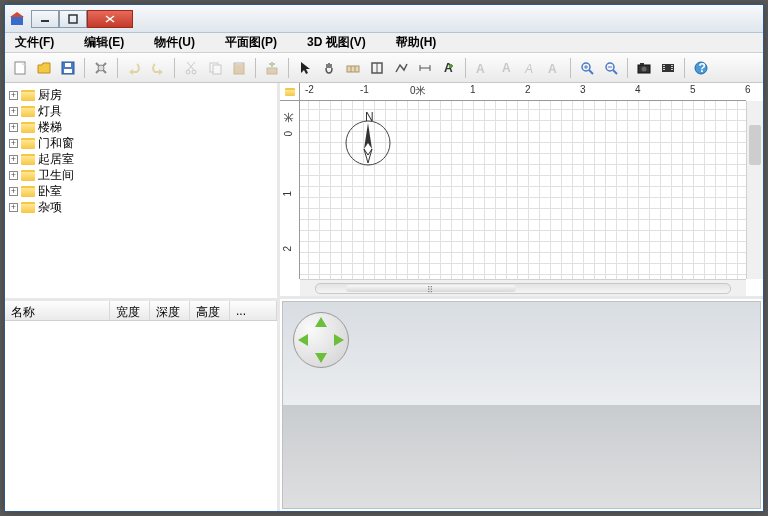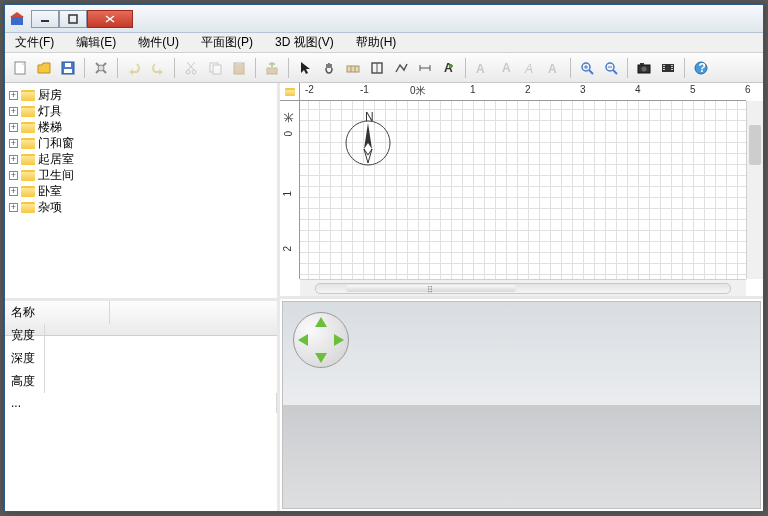--- a/index.html
+++ b/index.html
@@ -4,34 +4,34 @@
 <style>
 * { margin: 0; padding: 0; box-sizing: border-box; font-family: "Microsoft YaHei", Tahoma, sans-serif; font-size: 12px; }
 body { background: #5a5a5a; width: 768px; height: 516px; overflow: hidden; }
 .window { width: 760px; height: 508px; margin: 4px; background: #fff; border: 1px solid #2c5a8a; display: flex; flex-direction: column; box-shadow: 0 0 8px rgba(0,0,0,0.3); }
 .titlebar { height: 28px; background: linear-gradient(to bottom, #f8f9fb, #dfe6ed); display: flex; align-items: center; padding: 0 4px; border-bottom: 1px solid #b5c5d5; }
 .titlebar .app-icon { width: 16px; height: 16px; margin-right: 6px; }
 .titlebar .title { flex: 1; color: #333; }
 .win-btns { display: flex; gap: 0; }
 .win-btn { width: 28px; height: 18px; border: 1px solid #8a9aaa; background: linear-gradient(to bottom,#f5f8fb,#dde5ed); display: flex; align-items: center; justify-content: center; cursor: pointer; }
 .win-btn.close { width: 46px; background: linear-gradient(to bottom,#e86a5a,#c33a2a); border-color:#a02a1a; color:#fff; }
-.menubar { height: 20px; background: #f0f0f0; display: flex; align-items: center; padding: 0 4px; gap: 10px; border-bottom: 1px solid #d0d0d0; }
+.menubar { height: 20px; background: #f0f0f0; display: flex; align-items: center; padding: 0 4px; gap: 18px; border-bottom: 1px solid #d0d0d0; font-weight: bold; }
 .menu-item { padding: 2px 6px; cursor: pointer; }
 .toolbar { height: 30px; background: linear-gradient(to bottom,#fdfdfd,#eaeaea); border-bottom: 1px solid #c8c8c8; display: flex; align-items: center; padding: 0 4px; gap: 2px; }
 .tb-btn { width: 22px; height: 22px; display: flex; align-items: center; justify-content: center; border: 1px solid transparent; border-radius: 2px; cursor: pointer; color:#555; }
 .tb-btn.disabled { opacity: 0.4; cursor: default; }
 .tb-sep { width: 1px; height: 20px; background: #c0c0c0; margin: 0 3px; }
 .content { flex: 1; display: flex; }
 .left-pane { width: 275px; display: flex; flex-direction: column; border-right: 3px solid #e8e8e8; }
 .catalog { flex: 1; background: #fff; overflow: auto; padding: 4px 2px; border-bottom: 3px solid #e8e8e8; }
 .tree-item { display: flex; align-items: center; height: 16px; padding-left: 2px; cursor: pointer; gap: 3px; }
 .expand-box { width: 9px; height: 9px; border: 1px solid #888; display: flex; align-items: center; justify-content: center; font-size: 9px; line-height: 1; color:#555; background:#fff; }
 .folder-icon { width: 14px; height: 11px; background: linear-gradient(to bottom,#ffe79a,#f5c842); border-radius: 1px; border-top: 2px solid #f5c842; position: relative; }
 .furniture-list { height: 210px; background: #fff; display: flex; flex-direction: column; }
-.list-header { height: 35px; background: linear-gradient(to bottom,#fdfdfd,#eaeaea); border-bottom: 1px solid #d0d0d0; display: flex; flex-direction: column; }
+.list-header { height: 20px; background: linear-gradient(to bottom,#fdfdfd,#eaeaea); border-bottom: 1px solid #d0d0d0; display: flex; }
 .list-col { padding: 3px 6px; border-right: 1px solid #d8d8d8; white-space: nowrap; cursor: pointer; }
 .list-body { flex: 1; }
 .right-pane { flex: 1; display: flex; flex-direction: column; }
 .plan-view { flex: 1; position: relative; overflow: hidden; border-bottom: 3px solid #e8e8e8; background:#fff; }
 .ruler-h { position: absolute; top: 0; left: 20px; right: 17px; height: 18px; background: #fff; border-bottom: 1px solid #999; display:flex; }
 .ruler-h span { position: absolute; font-size: 10px; color: #333; top: 1px; }
 .ruler-v { position: absolute; top: 18px; left: 0; bottom: 17px; width: 20px; background: #fff; border-right: 1px solid #999; }
 .ruler-v span { position: absolute; font-size: 10px; color: #333; writing-mode: vertical-rl; transform: rotate(180deg); left: 2px; }
 .canvas { position: absolute; top: 18px; left: 20px; right: 17px; bottom: 17px; background: #fff; }
 .grid { position: absolute; inset: 0; background-image:

